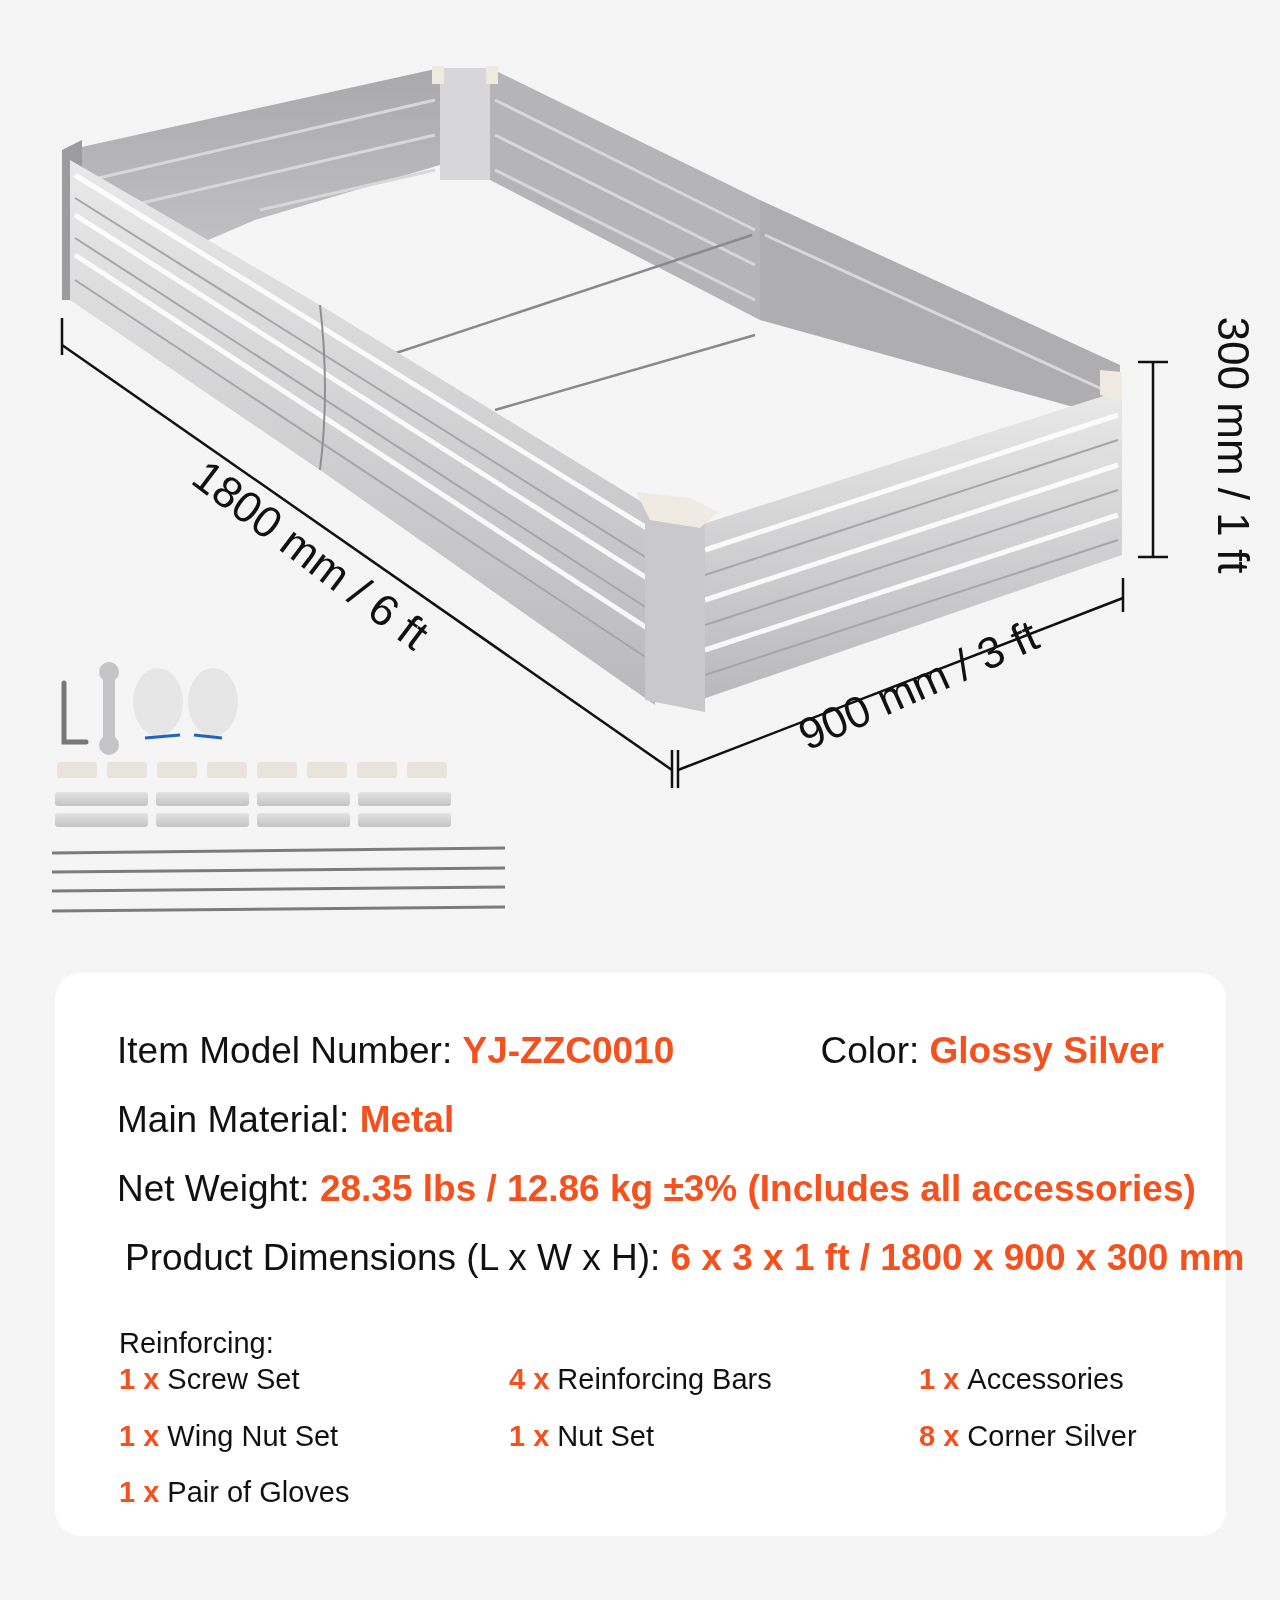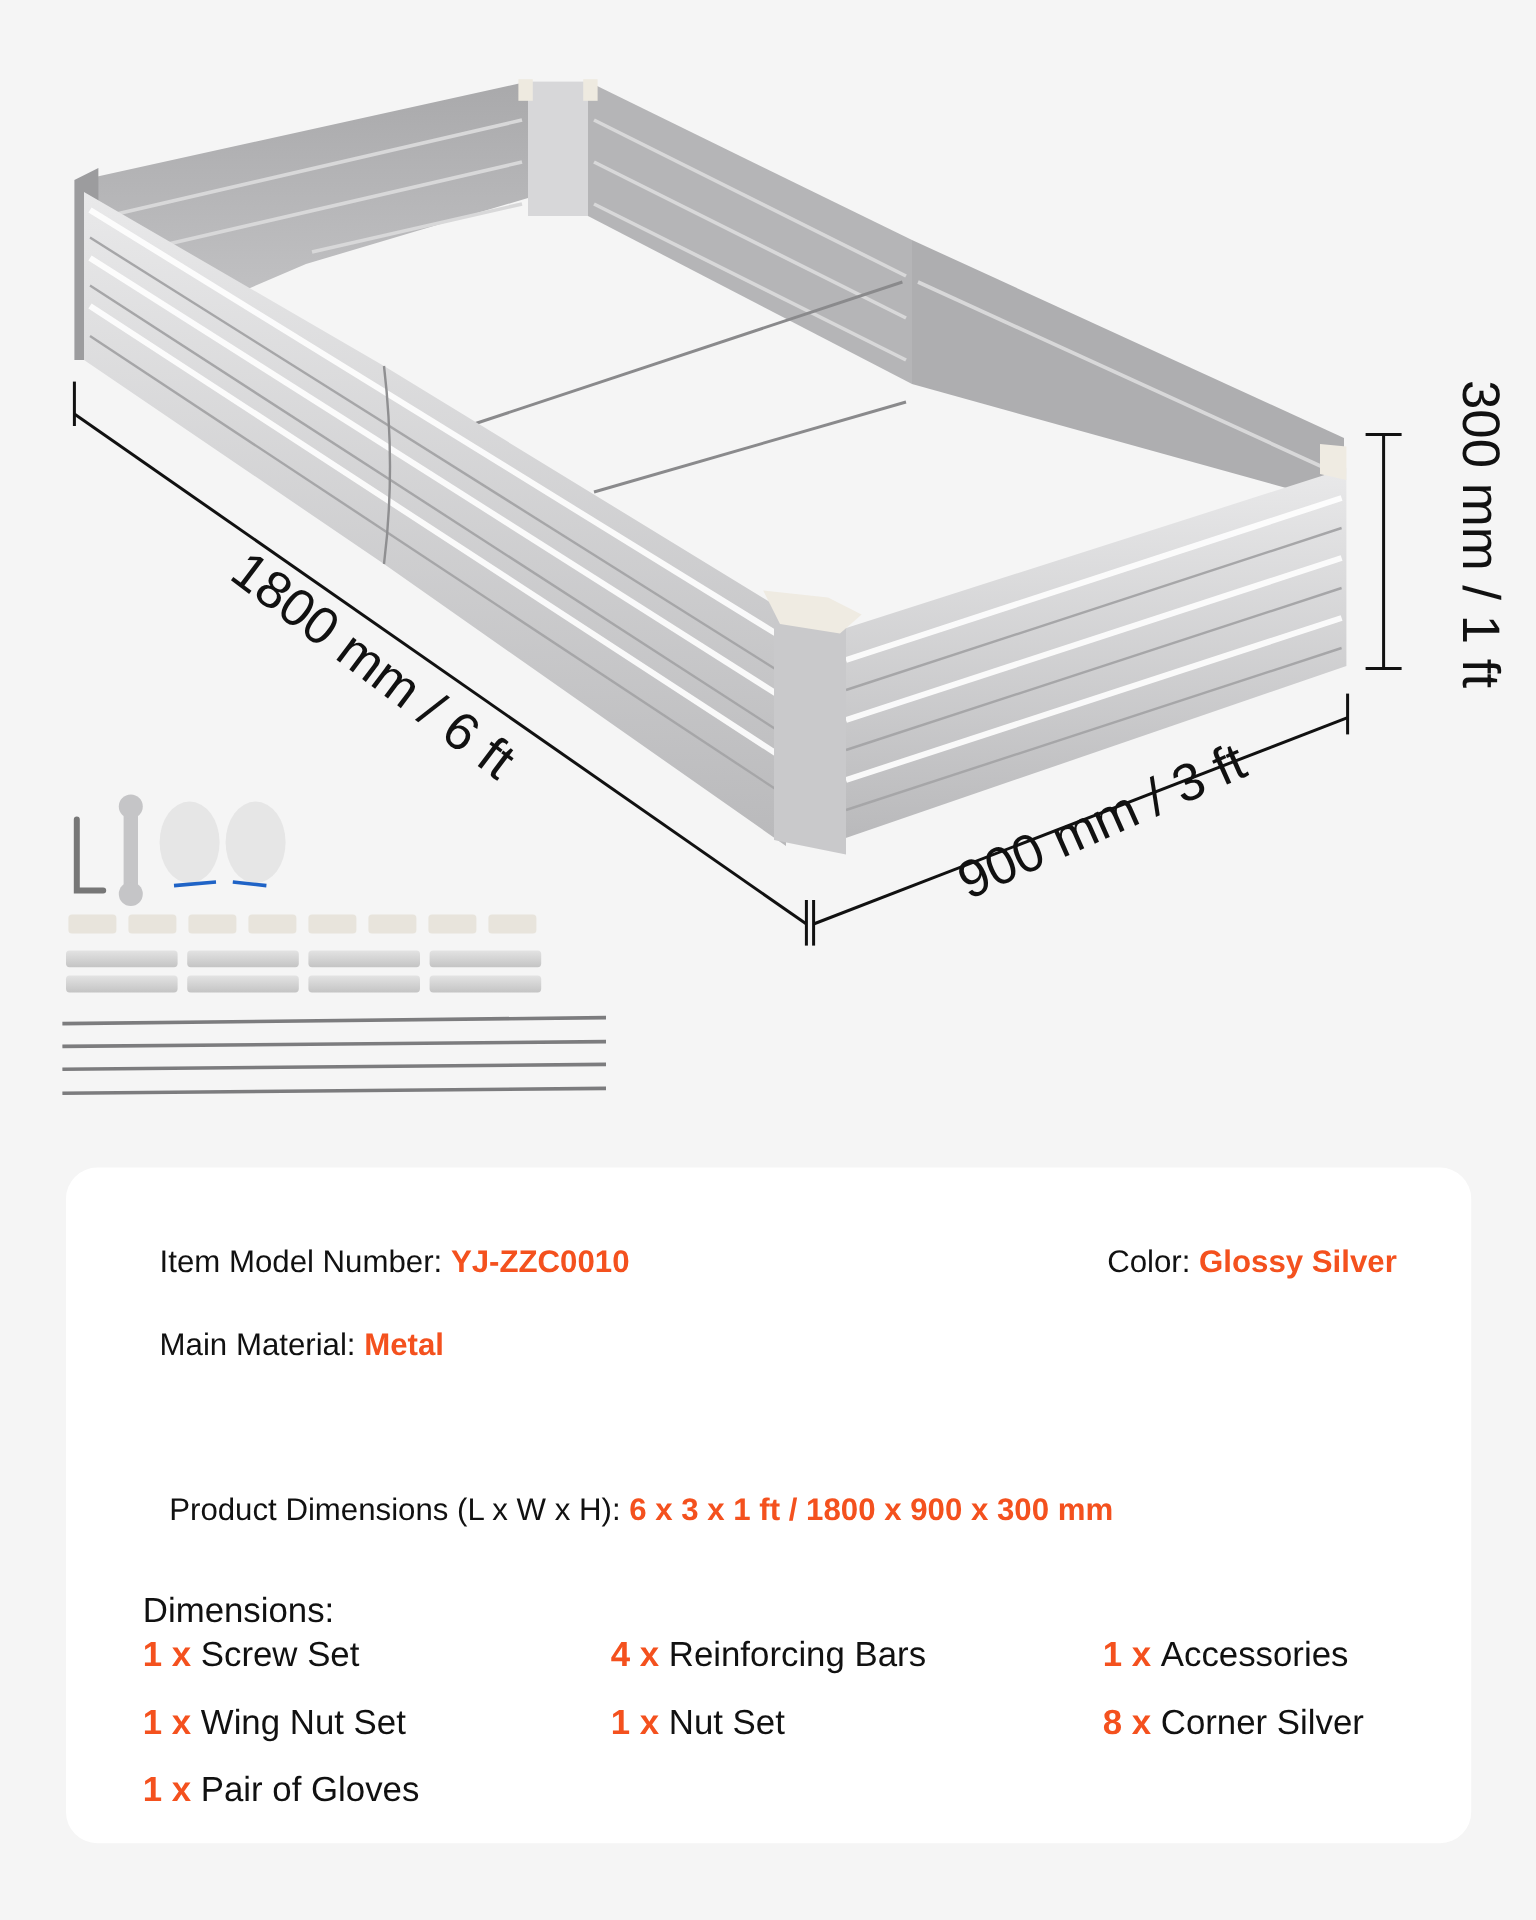--- a/index.html
+++ b/index.html
@@ -18,21 +18,21 @@
     }
     .dim-length { left: 170px; top: 530px; transform: rotate(37deg); }
     .dim-width  { left: 790px; top: 660px; transform: rotate(-24deg); }
     .dim-height { left: 1105px; top: 420px; transform: rotate(90deg); }
 
     .card {
       position: absolute; left: 55px; top: 973px;
       width: 1171px; height: 563px;
       background: #ffffff; border-radius: 26px;
     }
-    .row { position: absolute; font-size: 26px; line-height: 36px; white-space: nowrap; margin-left: 16px; }
+    .row { position: absolute; font-size: 37px; line-height: 36px; white-space: nowrap; }
     .lbl { color: #111; }
     .val { color: #f4511e; font-weight: bold; }
     .r-model { left: 62px; top: 60px; }
     .r-color { right: 62px; top: 60px; }
     .r-material { left: 62px; top: 129px; }
     .r-weight { left: 62px; top: 198px; }
     .r-dims { left: 70px; top: 267px; }
     .acc-title { position: absolute; left: 64px; top: 352px; font-size: 29px; line-height: 36px; }
     .acc-grid {
       position: absolute; left: 64px; top: 388px; width: 1060px;
@@ -192,26 +192,30 @@
     <span class="val">YJ-ZZC0010</span>
   </div>
   <div class="row r-material">
     <span class="lbl">Main Material:</span>
     <span class="val">Metal</span>
   </div>
   <div class="row r-color">
     <span class="lbl">Color:</span>
     <span class="val">Glossy Silver</span>
   </div>
+  <div class="row r-weight">
+    <span class="lbl">Net Weight:</span>
+    <span class="val">28.35 lbs / 12.86 kg ±3% (Includes all accessories)</span>
+  </div>
   <div class="row r-dims">
     <span class="lbl">Product Dimensions (L x W x H):</span>
     <span class="val">6 x 3 x 1 ft / 1800 x 900 x 300 mm</span>
   </div>
 
-  <div class="acc-title">Dimensions:</div>
+  <div class="acc-title">Reinforcing:</div>
   <div class="acc-grid">
     <div class="acc-item"><span class="acc-qty">1 x</span><span>Screw Set</span></div>
     <div class="acc-item"><span class="acc-qty">4 x</span><span>Reinforcing Bars</span></div>
     <div class="acc-item"><span class="acc-qty">1 x</span><span>Accessories</span></div>
     <div class="acc-item"><span class="acc-qty">1 x</span><span>Wing Nut Set</span></div>
     <div class="acc-item"><span class="acc-qty">1 x</span><span>Nut Set</span></div>
     <div class="acc-item"><span class="acc-qty">8 x</span><span>Corner Silver</span></div>
     <div class="acc-item"><span class="acc-qty">1 x</span><span>Pair of Gloves</span></div>
   </div>
 </div>

